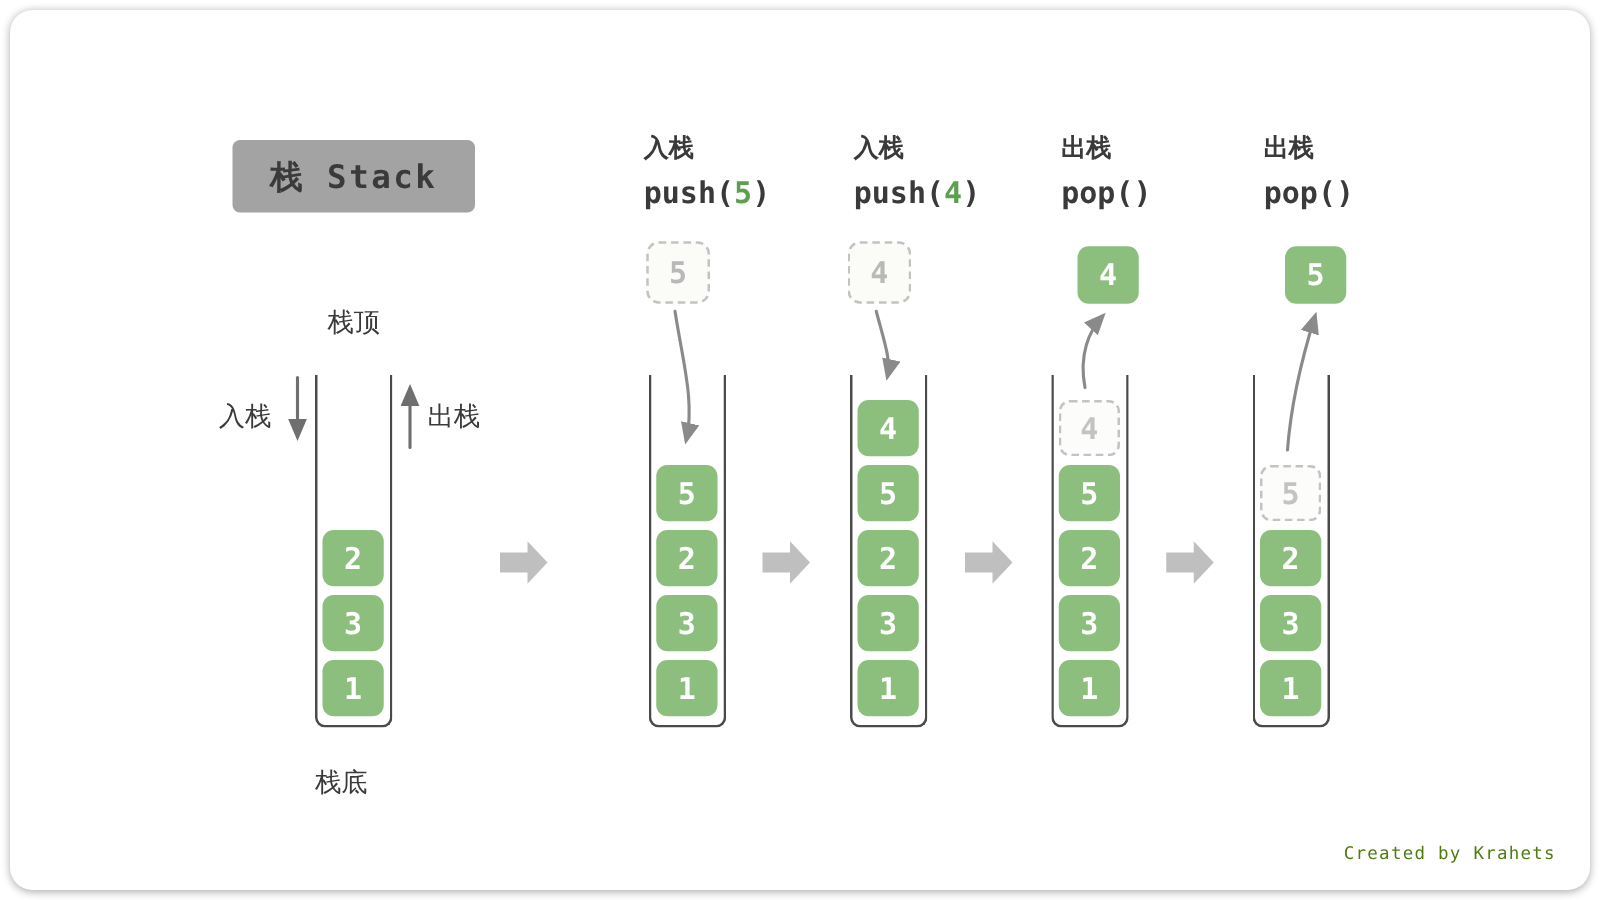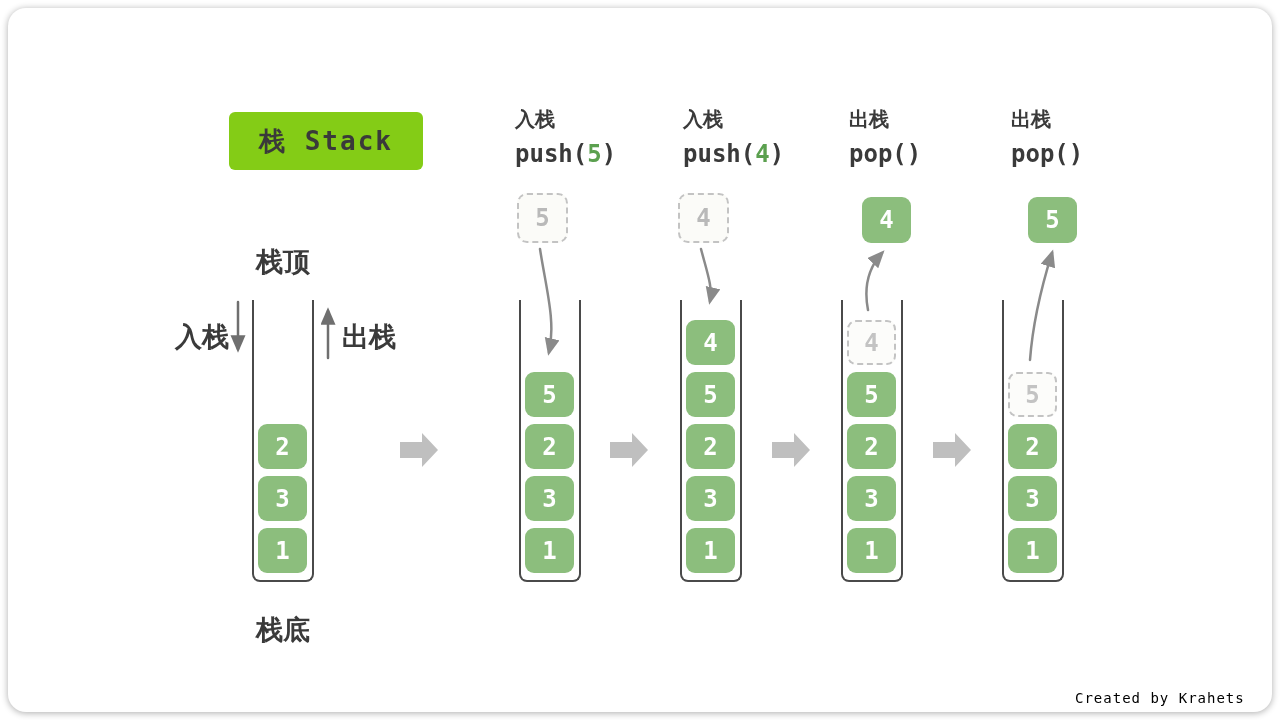--- a/index.html
+++ b/index.html
@@ -6,29 +6,29 @@
   html,body { width:1280px; height:720px; background:#ffffff; overflow:hidden;
               font-family:"Liberation Sans", sans-serif; }
   .canvas { position:relative; width:1280px; height:720px; }
   .card { position:absolute; left:8px; top:8px; width:1264px; height:704px;
           background:#ffffff; border-radius:18px;
           box-shadow:0 1px 7px rgba(0,0,0,0.33); }
   .overlay { position:absolute; left:0; top:0; width:1280px; height:720px;
              pointer-events:none; }
 
   .title-box { position:absolute; left:186px; top:112px; width:194px; height:58px;
-               background:#84cc16; border-radius:6px; display:flex;
+               background:#a3a3a3; border-radius:6px; display:flex;
                align-items:center; justify-content:center;
                font-family:"DejaVu Sans Mono", monospace;
-               font-size:26px; font-weight:600; color:#3a3a3a; letter-spacing:2px;margin-left:43px; }
+               font-size:26px; font-weight:600; color:#3a3a3a; letter-spacing:2px; }
 
-  .cjk-label { position:absolute; font-size:27px; font-weight:700; color:#3a3a3a;
+  .cjk-label { position:absolute; font-size:21px; font-weight:400; color:#3a3a3a;
                font-family:"Liberation Sans", sans-serif; }
   .top-label    { left:252px; top:244px; width:62px; text-align:center; }
-  .bottom-label { left:252px; top:612px; width:62px; text-align:center; }
+  .bottom-label { left:252px; top:612px; width:62px; }
   .push-side    { left:175px; top:319px; }
   .pop-side     { left:342px; top:319px; }
 
   .op { position:absolute; top:106px; }
   .op-cn   { font-size:20px; font-weight:700; color:#3a3a3a; line-height:26px; }
   .op-code { margin-top:9px; font-family:"DejaVu Sans Mono", monospace;
              font-size:24px; font-weight:600; color:#3a3a3a; line-height:26px; }
   .op-code .arg { color:#5ba04f; font-weight:700; }
 
   .stack { position:absolute; top:300px; width:62px; height:282px;
@@ -52,23 +52,23 @@
                font-size:24px; font-weight:700;
                font-family:"DejaVu Sans Mono", monospace; }
   .float-box.dashed { background:#fbfbf8; border:2px dashed #c3c3c3; color:#b9b9b9; }
   .float-box.solid  { background:#8cbe7d; color:#ffffff; width:49px; height:46px;
                       border-radius:9px; }
   .fp1 { left:517px; top:193px; }
   .fp2 { left:678px; top:193px; }
   .fo1 { left:862px; top:197px; }
   .fo2 { left:1028px; top:197px; }
 
-  .watermark { position:absolute; left:1075px; top:690px;
+  .watermark { position:absolute; left:1075px; top:675px;
                font-family:"DejaVu Sans Mono", monospace; font-size:14px;
-               color:#000000; letter-spacing:1px; }
+               color:#4d7c0f; letter-spacing:1px; }
 </style>
 </head>
 <body>
 
 <div class="canvas">
   <div class="card"></div>
 
   <svg class="overlay" width="1280" height="720" viewBox="0 0 1280 720">
     <defs>
       <marker id="ah-gray" markerWidth="9" markerHeight="8" refX="5.5" refY="3" orient="auto" markerUnits="strokeWidth">

